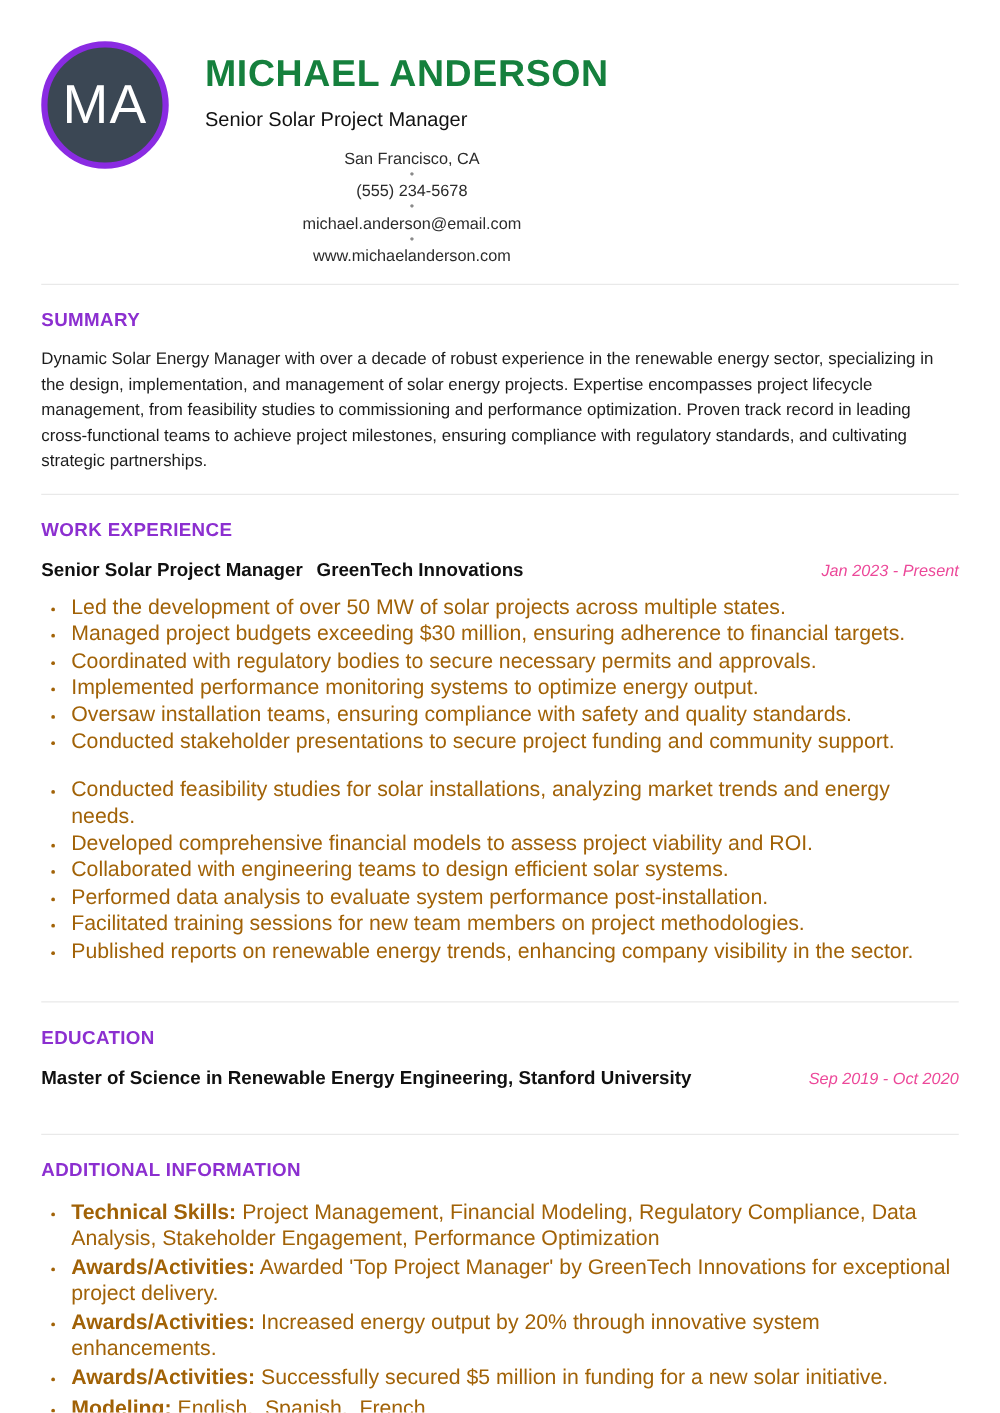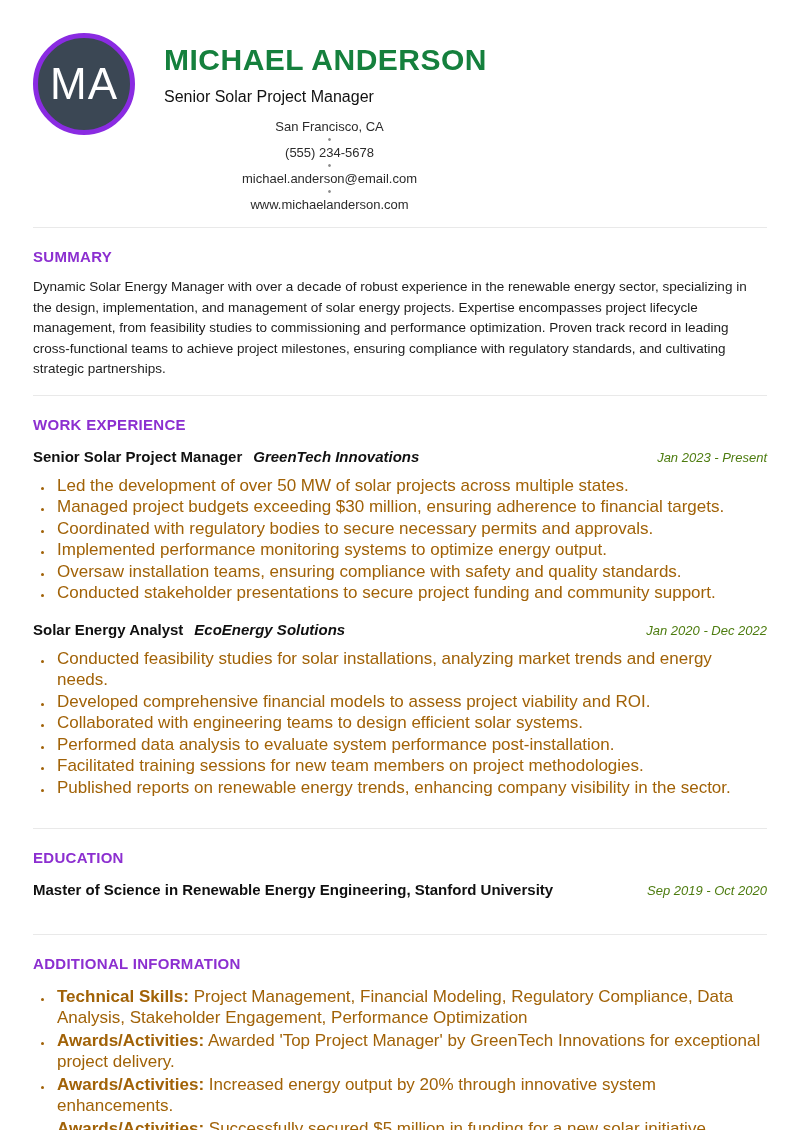--- a/index.html
+++ b/index.html
@@ -45,22 +45,22 @@
   }
   .summary-text {
     margin-top: 12px; font-size: 13.5px; line-height: 20.5px; color: #1c1c1c;
   }
 
   .entry-header {
     display: flex; justify-content: space-between; align-items: baseline;
     margin-top: 15px;
   }
   .entry-left { font-size: 15px; font-weight: 700; color: #101010; }
-  .entry-company { margin-left: 11px; font-style: italic; }
-  .entry-dates { font-size: 13px; font-style: italic; color: #4d7c0f; white-space: nowrap; }
+  .entry-company { margin-left: 11px; }
+  .entry-dates { font-size: 13px; font-style: italic; color: #ec4899; white-space: nowrap; }
 
   ul.bullets { margin-top: 10px; list-style: disc; padding-left: 21px; }
   ul.bullets li {
     font-size: 17px; line-height: 21.5px; color: #a16207; padding-left: 3px;
   }
   ul.bullets li::marker { font-size: 11px; }
 
   .job-block { margin-bottom: 17px; }
   .work-section .job-block:last-child { margin-bottom: 30px; }
   .edu-row { margin-bottom: 36px; }
@@ -118,26 +118,20 @@
         <li>Led the development of over 50 MW of solar projects across multiple states.</li>
         <li>Managed project budgets exceeding $30 million, ensuring adherence to financial targets.</li>
         <li>Coordinated with regulatory bodies to secure necessary permits and approvals.</li>
         <li>Implemented performance monitoring systems to optimize energy output.</li>
         <li>Oversaw installation teams, ensuring compliance with safety and quality standards.</li>
         <li>Conducted stakeholder presentations to secure project funding and community support.</li>
       </ul>
     </div>
 
     <div class="job-block">
-      <div class="entry-header">
-        <div class="entry-left">
-          <span>Solar Energy Analyst</span><span class="entry-company">EcoEnergy Solutions</span>
-        </div>
-        <span class="entry-dates">Jan 2020 - Dec 2022</span>
-      </div>
       <ul class="bullets">
         <li>Conducted feasibility studies for solar installations, analyzing market trends and energy needs.</li>
         <li>Developed comprehensive financial models to assess project viability and ROI.</li>
         <li>Collaborated with engineering teams to design efficient solar systems.</li>
         <li>Performed data analysis to evaluate system performance post-installation.</li>
         <li>Facilitated training sessions for new team members on project methodologies.</li>
         <li>Published reports on renewable energy trends, enhancing company visibility in the sector.</li>
       </ul>
     </div>
   </div>

